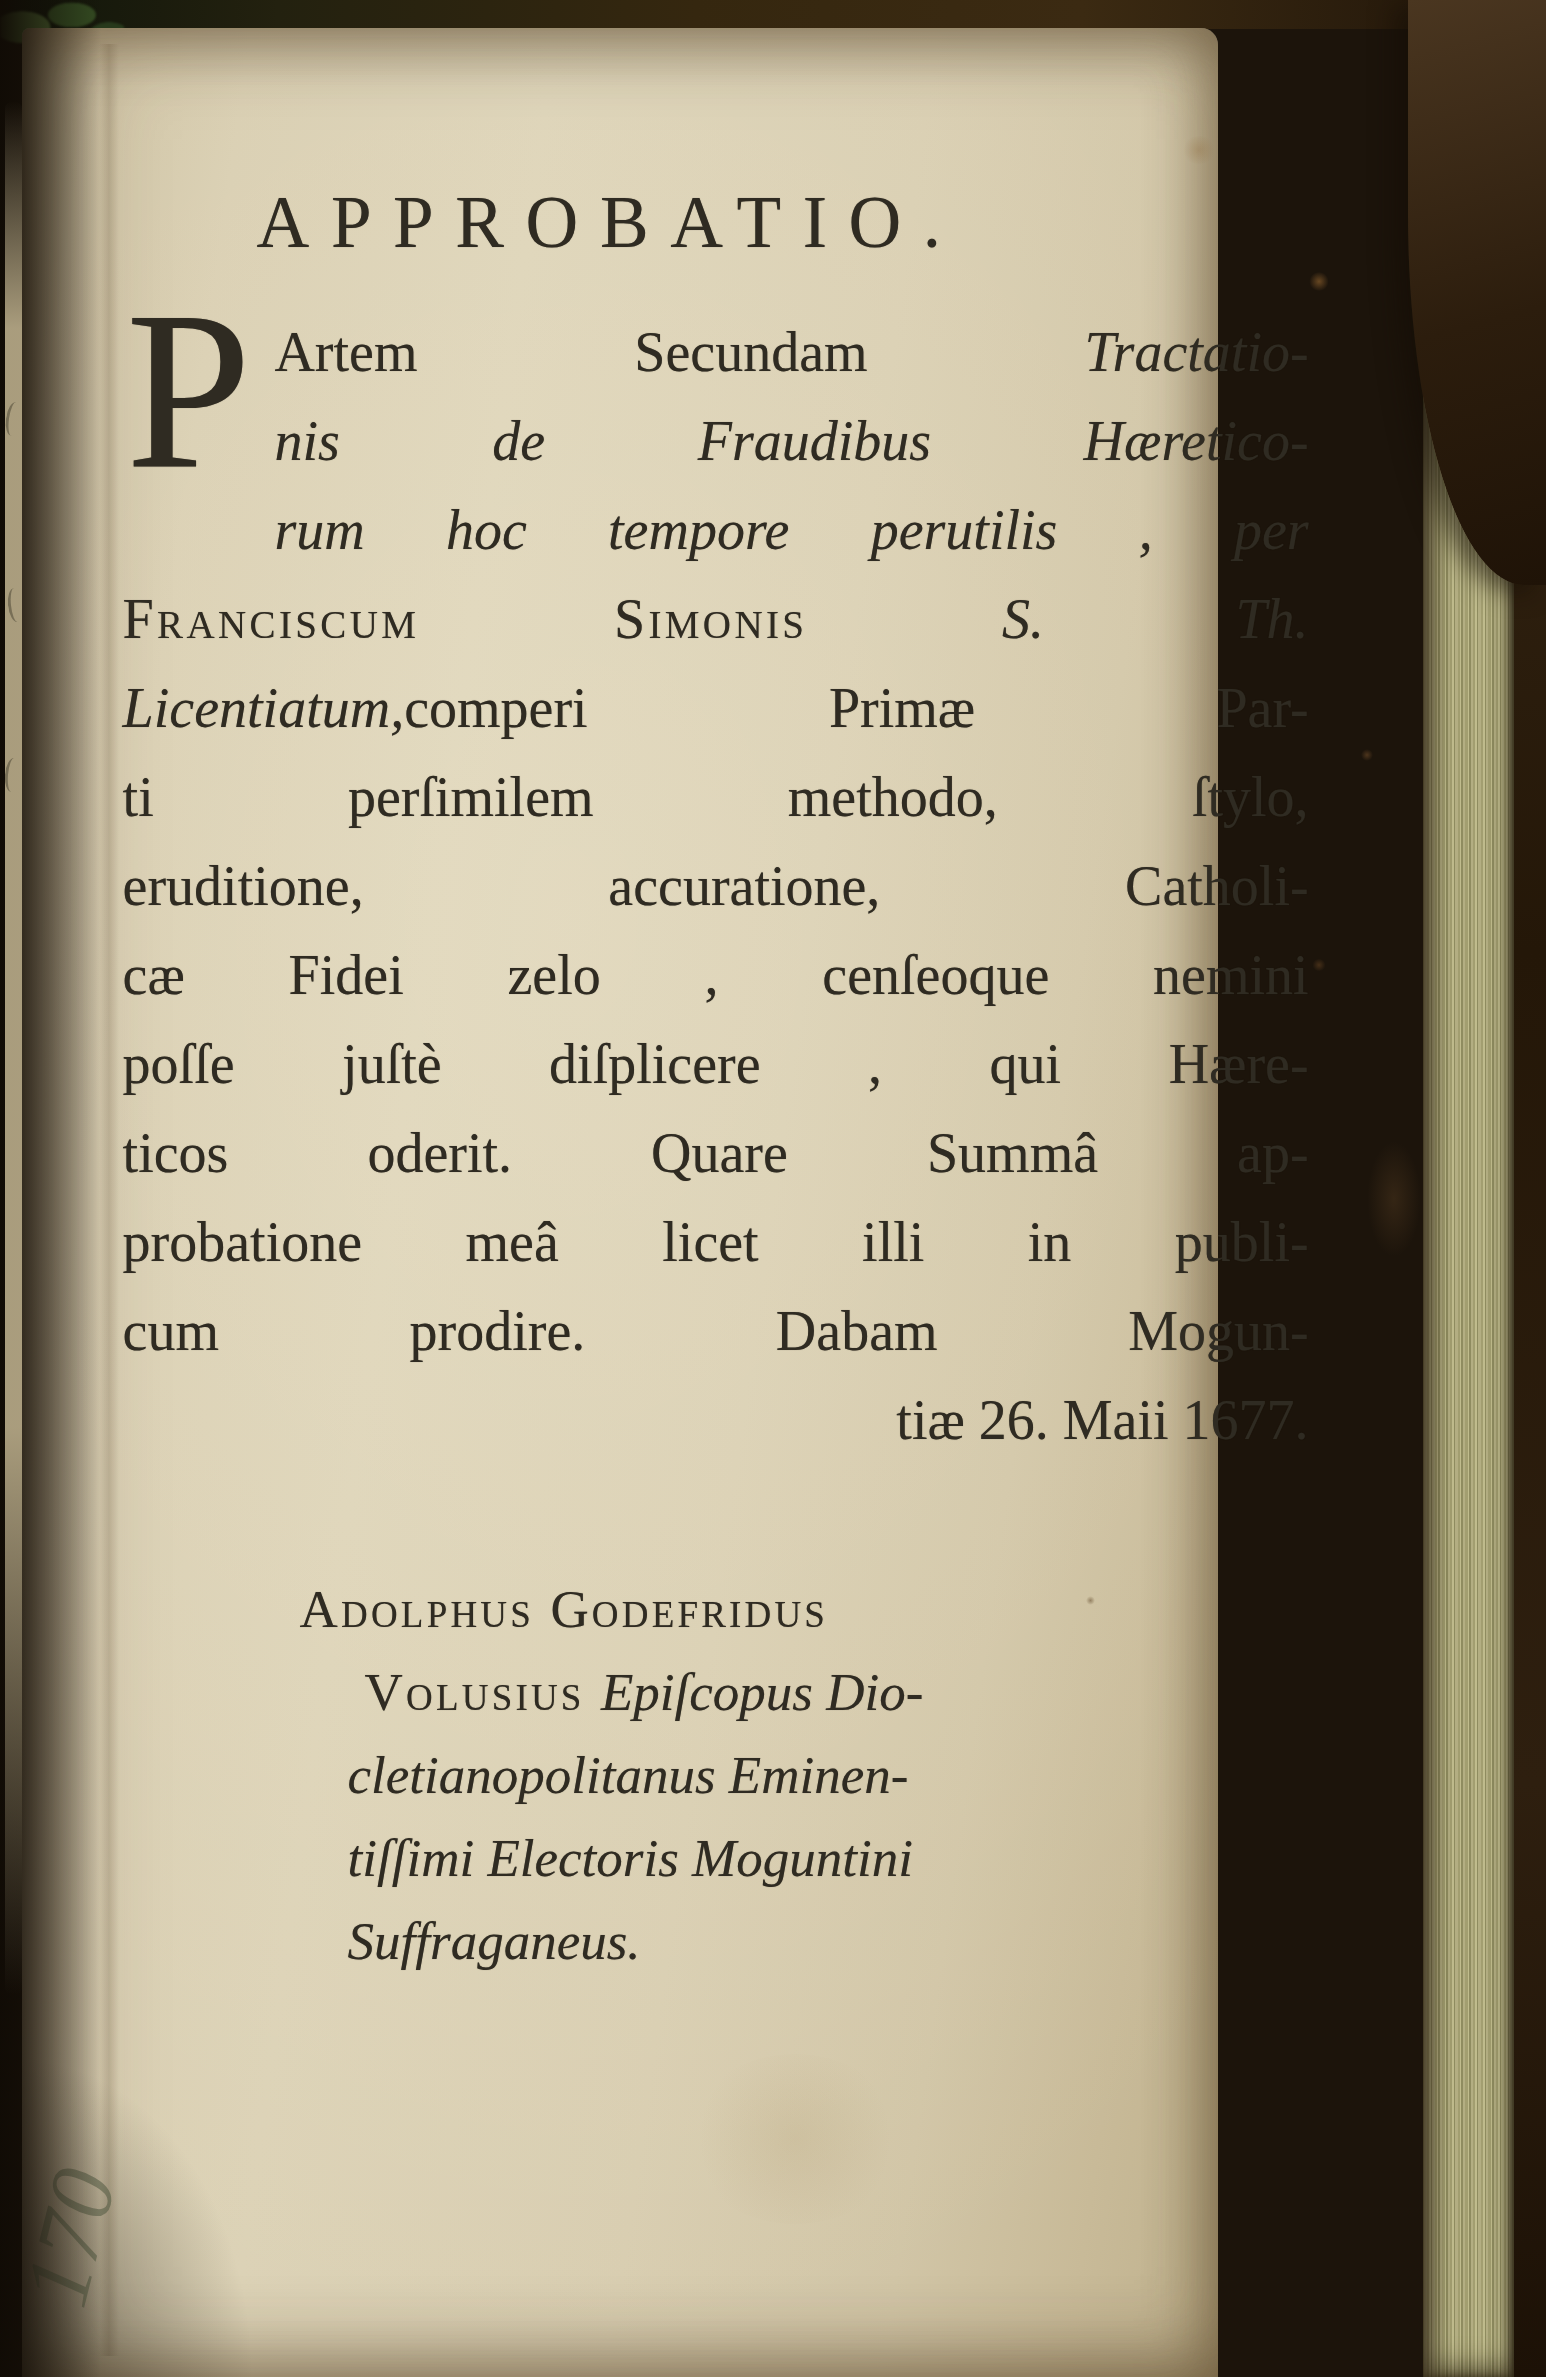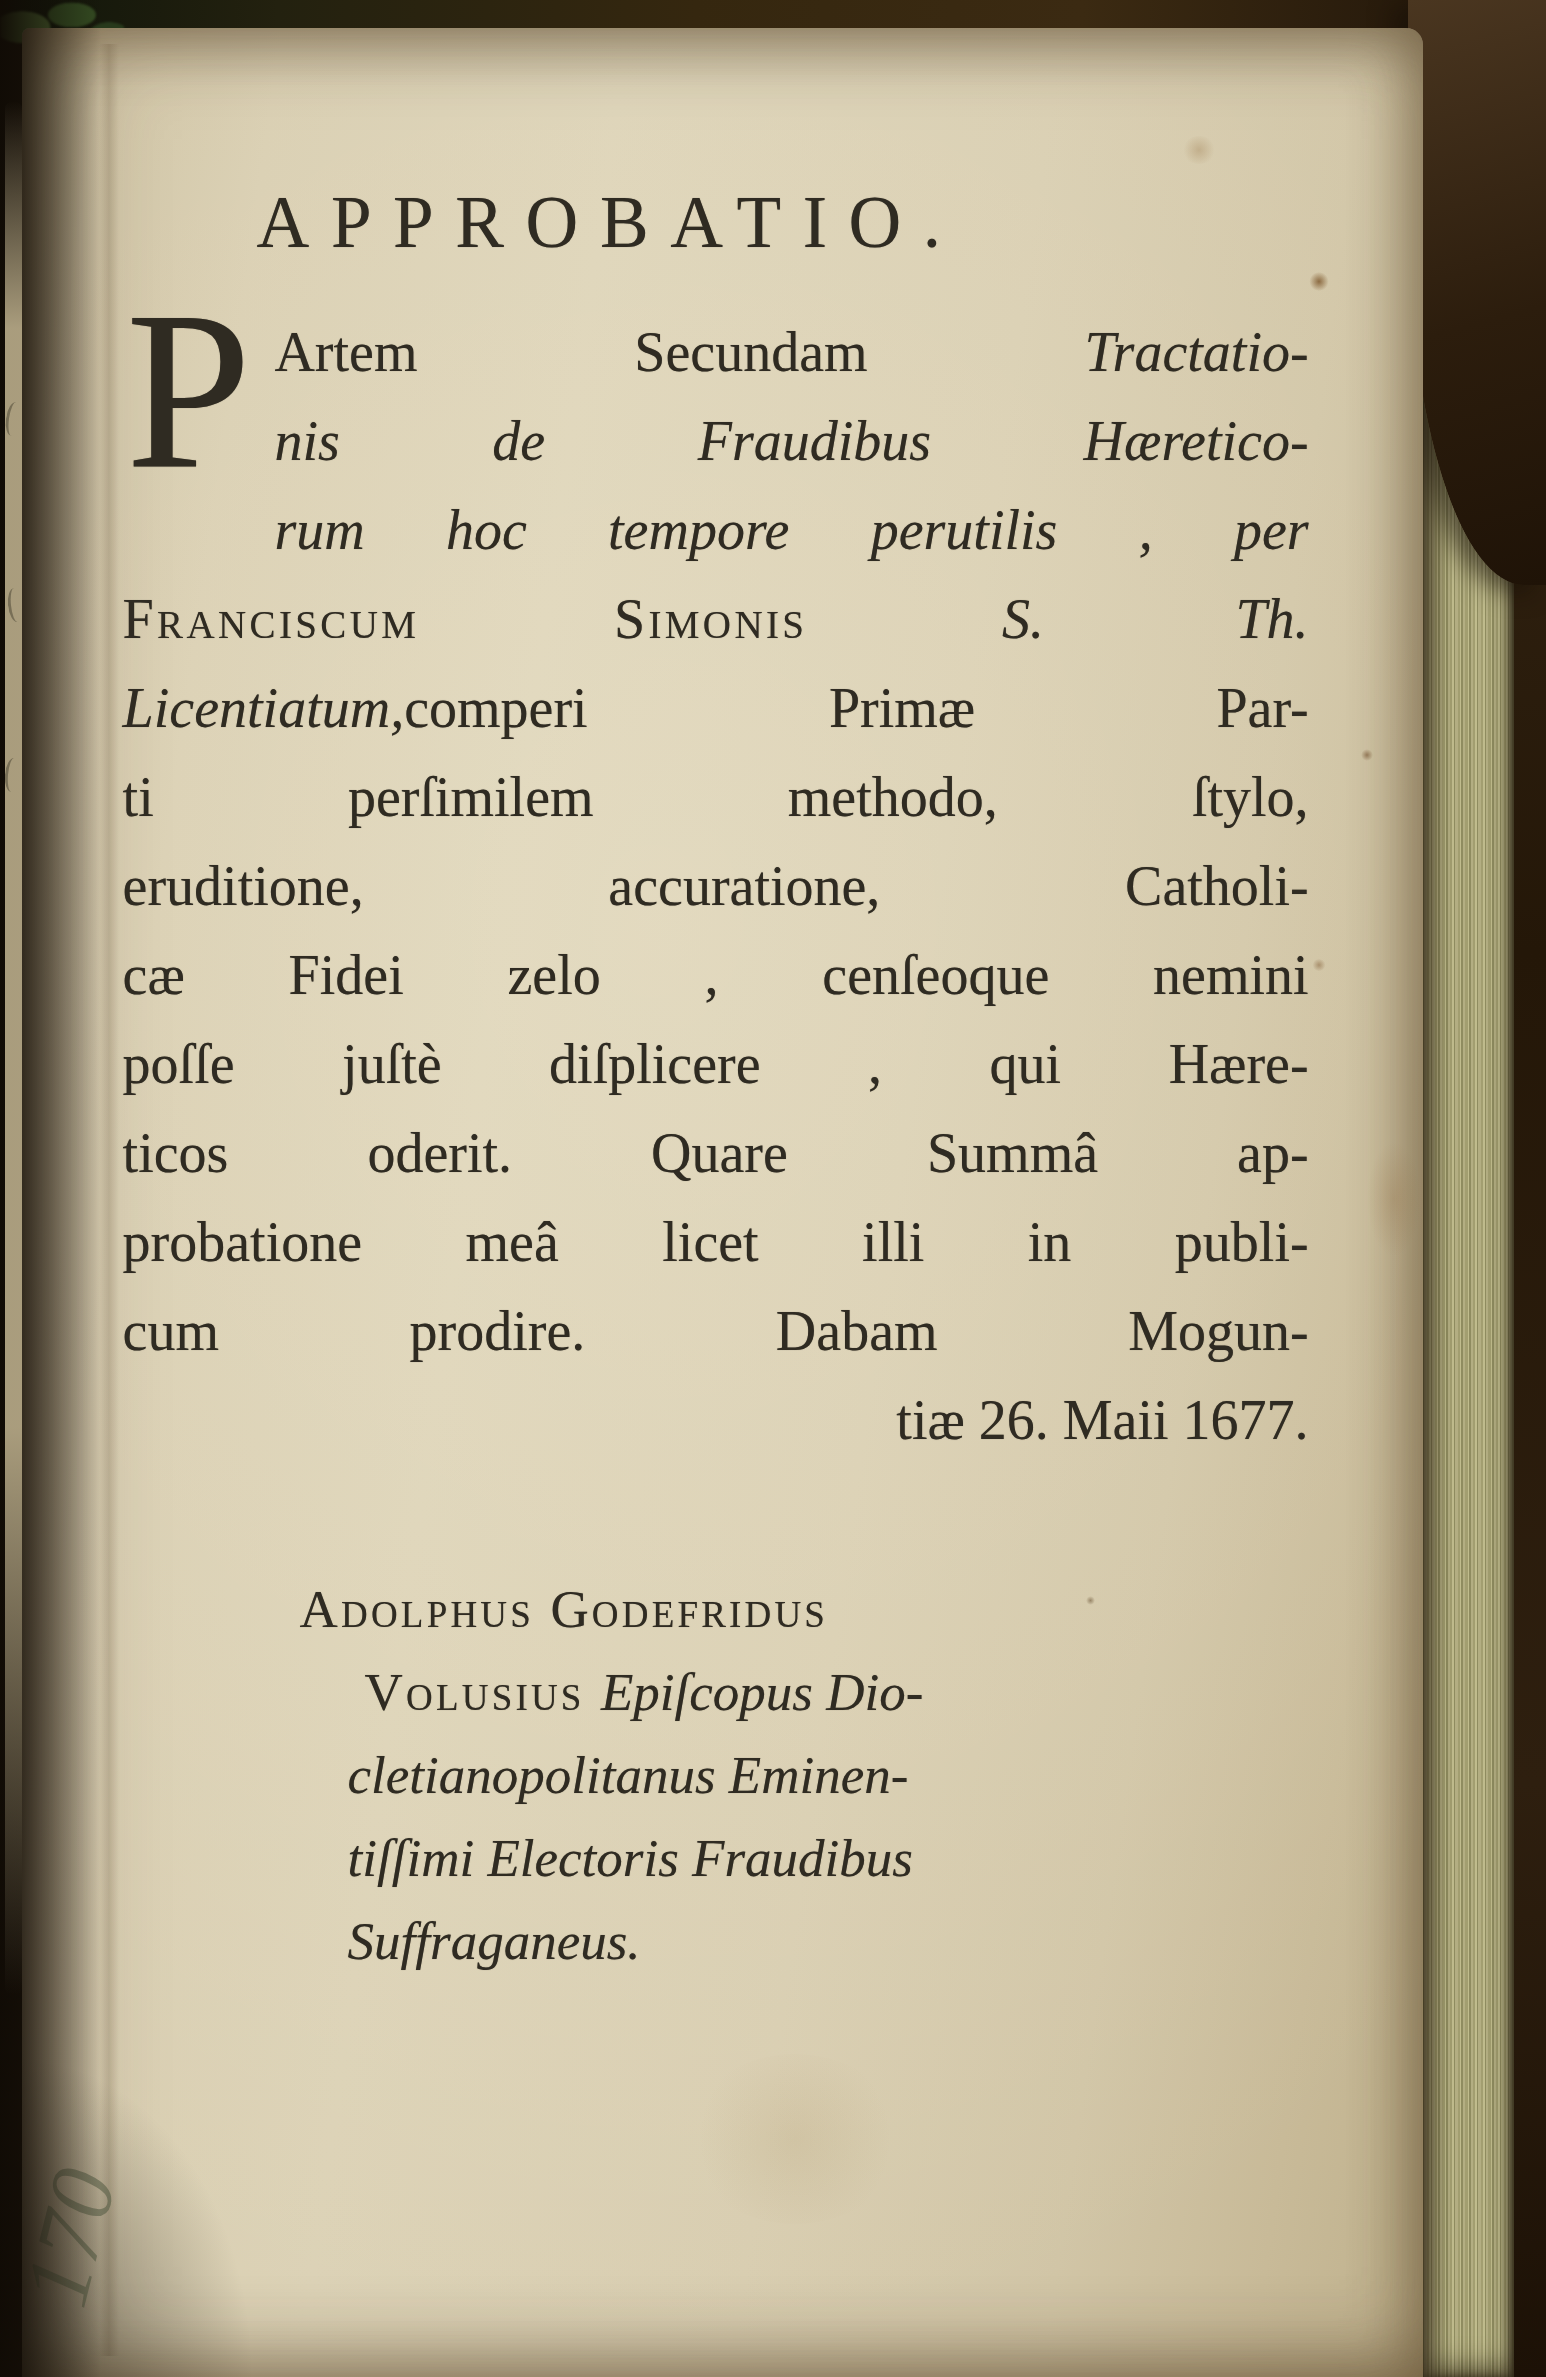--- a/index.html
+++ b/index.html
@@ -30,21 +30,21 @@
     border-bottom-left-radius:116px 371px;
     box-shadow:-14px 6.2px 23px rgba(20,12,5,.55)}
   .gutter{position:absolute;left:0;top:0;width:101px;height:2377px;
     background:linear-gradient(90deg,rgba(16,11,5,.95),rgba(16,11,5,.55) 40%,rgba(16,11,5,0))}
   .under-page{position:absolute;left:4.6px;top:101px;width:17px;height:1894px;border-radius:7.7px;
     background:linear-gradient(180deg,rgba(190,175,140,0),rgba(196,182,146,.85) 12% 70%,rgba(150,135,100,0))}
   .manuscript-mark{position:absolute;width:12.4px;height:34px;border-left:3.9px solid rgba(60,55,40,.45);
     border-radius:50% 0 0 50%}
 
   
-  .paper{position:absolute;left:21.6px;top:28px;width:1401px;height:2350px;border-radius:7.7px 17px 0 0;
+  .paper{position:absolute;left:21.6px;top:28px;width:1196px;height:2350px;border-radius:7.7px 17px 0 0;
     background:
       radial-gradient(120% 90% at 45% 38%,rgba(255,251,232,.22),rgba(255,251,232,0) 70%),
       linear-gradient(98deg,#b9ac89 0%,#cfc3a4 5%,#d8cdb0 15%,#dcd2b6 35%,#d8cdb0 60%,#d1c5a6 78%,#c8ba98 90%,#bfb18d 100%);
     box-shadow:inset 0 21.6px 54px rgba(82,62,34,.25),inset 0 -20px 70px rgba(82,62,34,.30),
       inset 49px 0 93px rgba(70,50,28,.34),inset -20px 0 54px rgba(100,78,46,.30)}
   .crease{position:absolute;left:77px;top:15.5px;width:20px;height:2312px;
     background:linear-gradient(90deg,transparent,rgba(80,60,35,.18),transparent)}
   .grime-corner{position:absolute;left:0;bottom:0;width:263px;height:363px;
     background:radial-gradient(ellipse at 0% 100%,rgba(25,20,10,.5),transparent 62%)}
   .spot{position:absolute;border-radius:50%}
@@ -111,21 +111,21 @@
         <div class="body-line"><span class="rm">ticos oderit. Quare Summâ ap-</span></div>
         <div class="body-line"><span class="rm">probatione meâ licet illi in publi-</span></div>
         <div class="body-line"><span class="rm">cum prodire. Dabam Mogun-</span></div>
         <div class="body-line l"><span class="rm">tiæ 26. Maii 1677.</span></div>
       </div>
 
     <div class="signature" id="signatureBlock">
         <div class="sig-line"><span class="sc">Adolphus Godefridus</span></div>
         <div class="sig-line"><span class="sc">Volusius </span><span class="it">Epiſcopus Dio-</span></div>
         <div class="sig-line"><span class="it">cletianopolitanus Eminen-</span></div>
-        <div class="sig-line"><span class="it">tiſſimi Electoris Fraudibus</span></div>
+        <div class="sig-line"><span class="it">tiſſimi Electoris Moguntini</span></div>
         <div class="sig-line"><span class="it">Suffraganeus.</span></div>
       </div>
 
     <div class="annotation">170</div>
   </div>
 
   <div class="gutter"></div>
   <div class="under-page"></div>
   <div class="manuscript-mark" style="left:6.2px;top:402px;transform:rotate(8deg)"></div>
   <div class="manuscript-mark" style="left:7.7px;top:588px;transform:rotate(-6deg)"></div>

